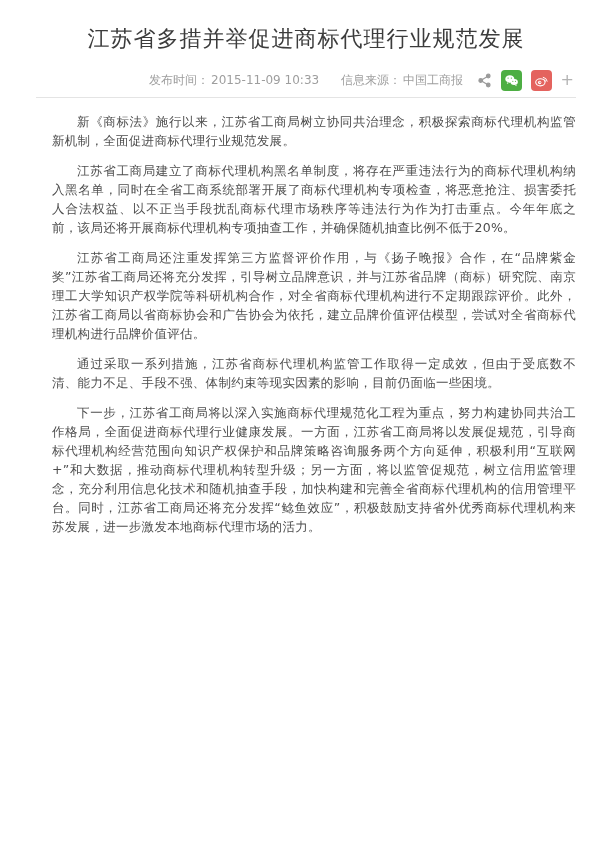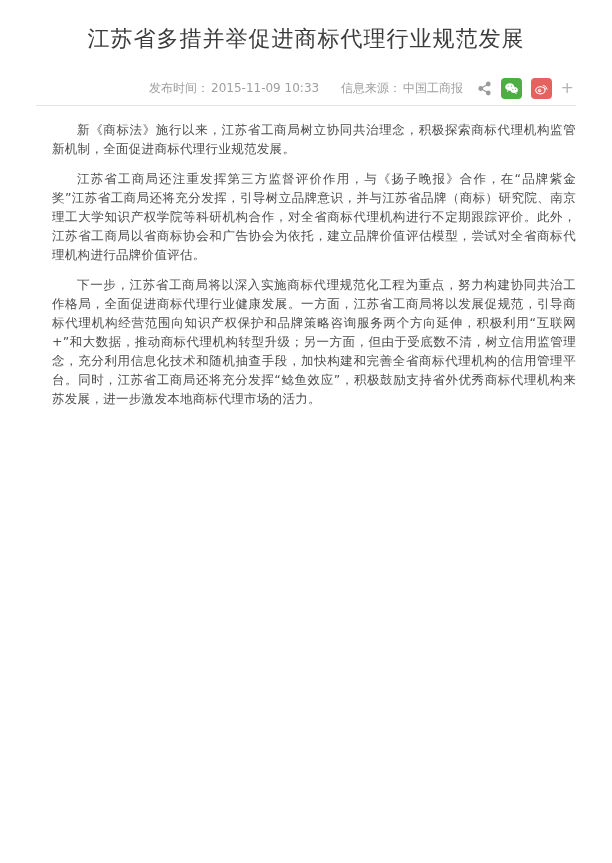--- a/index.html
+++ b/index.html
@@ -18,21 +18,21 @@
     font-weight: normal;
     color: #3c3c3c;
     text-align: center;
     letter-spacing: 1px;
     line-height: 30px;
   }
 
   .meta-row {
     position: relative;
     height: 26px;
-    margin-top: 21px;
+    margin-top: 13px;
   }
   .meta {
     position: absolute;
     left: 0; right: 0;
     text-align: center;
     font-size: 12px;
     color: #9e9e9e;
     line-height: 26px;
   }
   .meta .meta-group { margin: 0 9px; }
@@ -130,17 +130,19 @@
         </span>
         <span class="icon-btn plus-glyph">+</span>
       </div>
     </div>
   </div>
 
   <hr class="divider">
 
   <div class="article">
       <p class="para">新《商标法》施行以来，江苏省工商局树立协同共治理念，积极探索商标代理机构监管新机制，全面促进商标代理行业规范发展。</p>
+      <p class="para">江苏省工商局建立了商标代理机构黑名单制度，将存在严重违法行为的商标代理机构纳入黑名单，同时在全省工商系统部署开展了商标代理机构专项检查，将恶意抢注、损害委托人合法权益、以不正当手段扰乱商标代理市场秩序等违法行为作为打击重点。今年年底之前，该局还将开展商标代理机构专项抽查工作，并确保随机抽查比例不低于20%。</p>
       <p class="para">江苏省工商局还注重发挥第三方监督评价作用，与《扬子晚报》合作，在“品牌紫金奖”江苏省工商局还将充分发挥，引导树立品牌意识，并与江苏省品牌（商标）研究院、南京理工大学知识产权学院等科研机构合作，对全省商标代理机构进行不定期跟踪评价。此外，江苏省工商局以省商标协会和广告协会为依托，建立品牌价值评估模型，尝试对全省商标代理机构进行品牌价值评估。</p>
-      <p class="para">下一步，江苏省工商局将以深入实施商标代理规范化工程为重点，努力构建协同共治工作格局，全面促进商标代理行业健康发展。一方面，江苏省工商局将以发展促规范，引导商标代理机构经营范围向知识产权保护和品牌策略咨询服务两个方向延伸，积极利用“互联网+”和大数据，推动商标代理机构转型升级；另一方面，但由于受底数不清，树立信用监管理念，充分利用信息化技术和随机抽查手段，加快构建和完善全省商标代理机构的信用管理平台。同时，江苏省工商局还将充分发挥“鲶鱼效应”，积极鼓励支持省外优秀商标代理机构来苏发展，进一步激发本地商标代理市场的活力。</p>
+      <p class="para">通过采取一系列措施，江苏省商标代理机构监管工作取得一定成效，但由于受底数不清、能力不足、手段不强、体制约束等现实因素的影响，目前仍面临一些困境。</p>
+      <p class="para">下一步，江苏省工商局将以深入实施商标代理规范化工程为重点，努力构建协同共治工作格局，全面促进商标代理行业健康发展。一方面，江苏省工商局将以发展促规范，引导商标代理机构经营范围向知识产权保护和品牌策略咨询服务两个方向延伸，积极利用“互联网+”和大数据，推动商标代理机构转型升级；另一方面，将以监管促规范，树立信用监管理念，充分利用信息化技术和随机抽查手段，加快构建和完善全省商标代理机构的信用管理平台。同时，江苏省工商局还将充分发挥“鲶鱼效应”，积极鼓励支持省外优秀商标代理机构来苏发展，进一步激发本地商标代理市场的活力。</p>
     </div>
 
 </div>
 
 </body></html>

